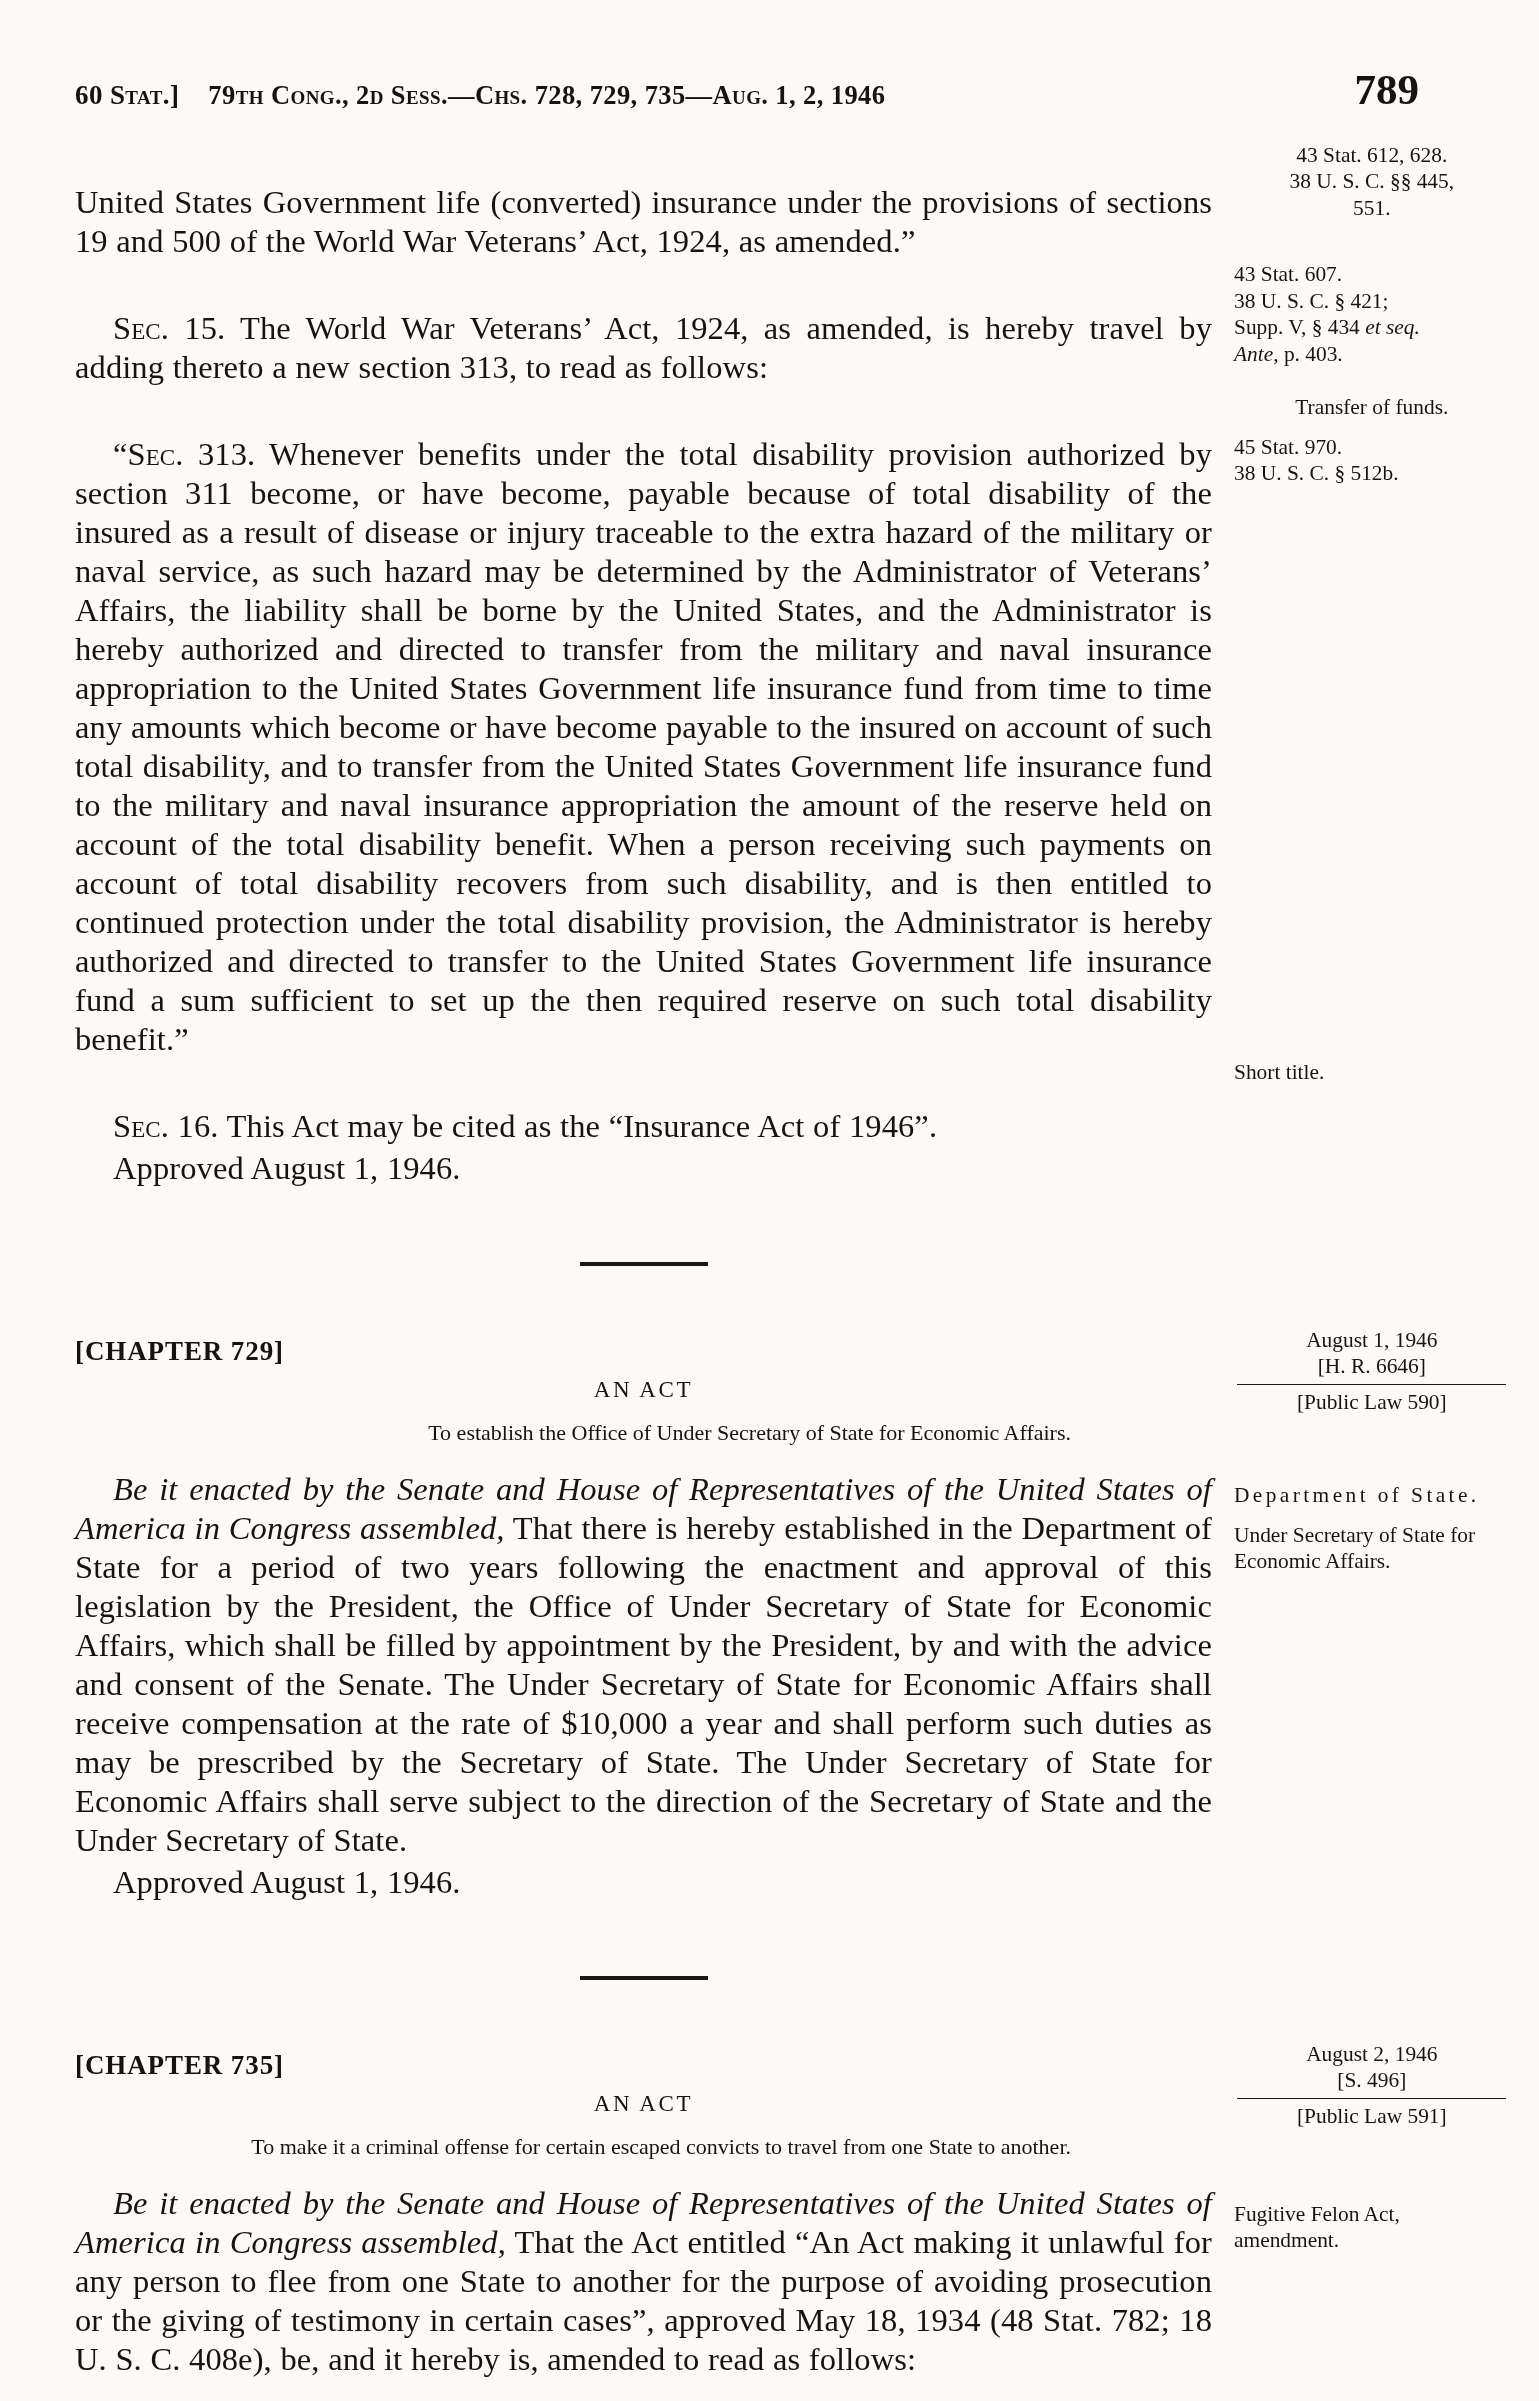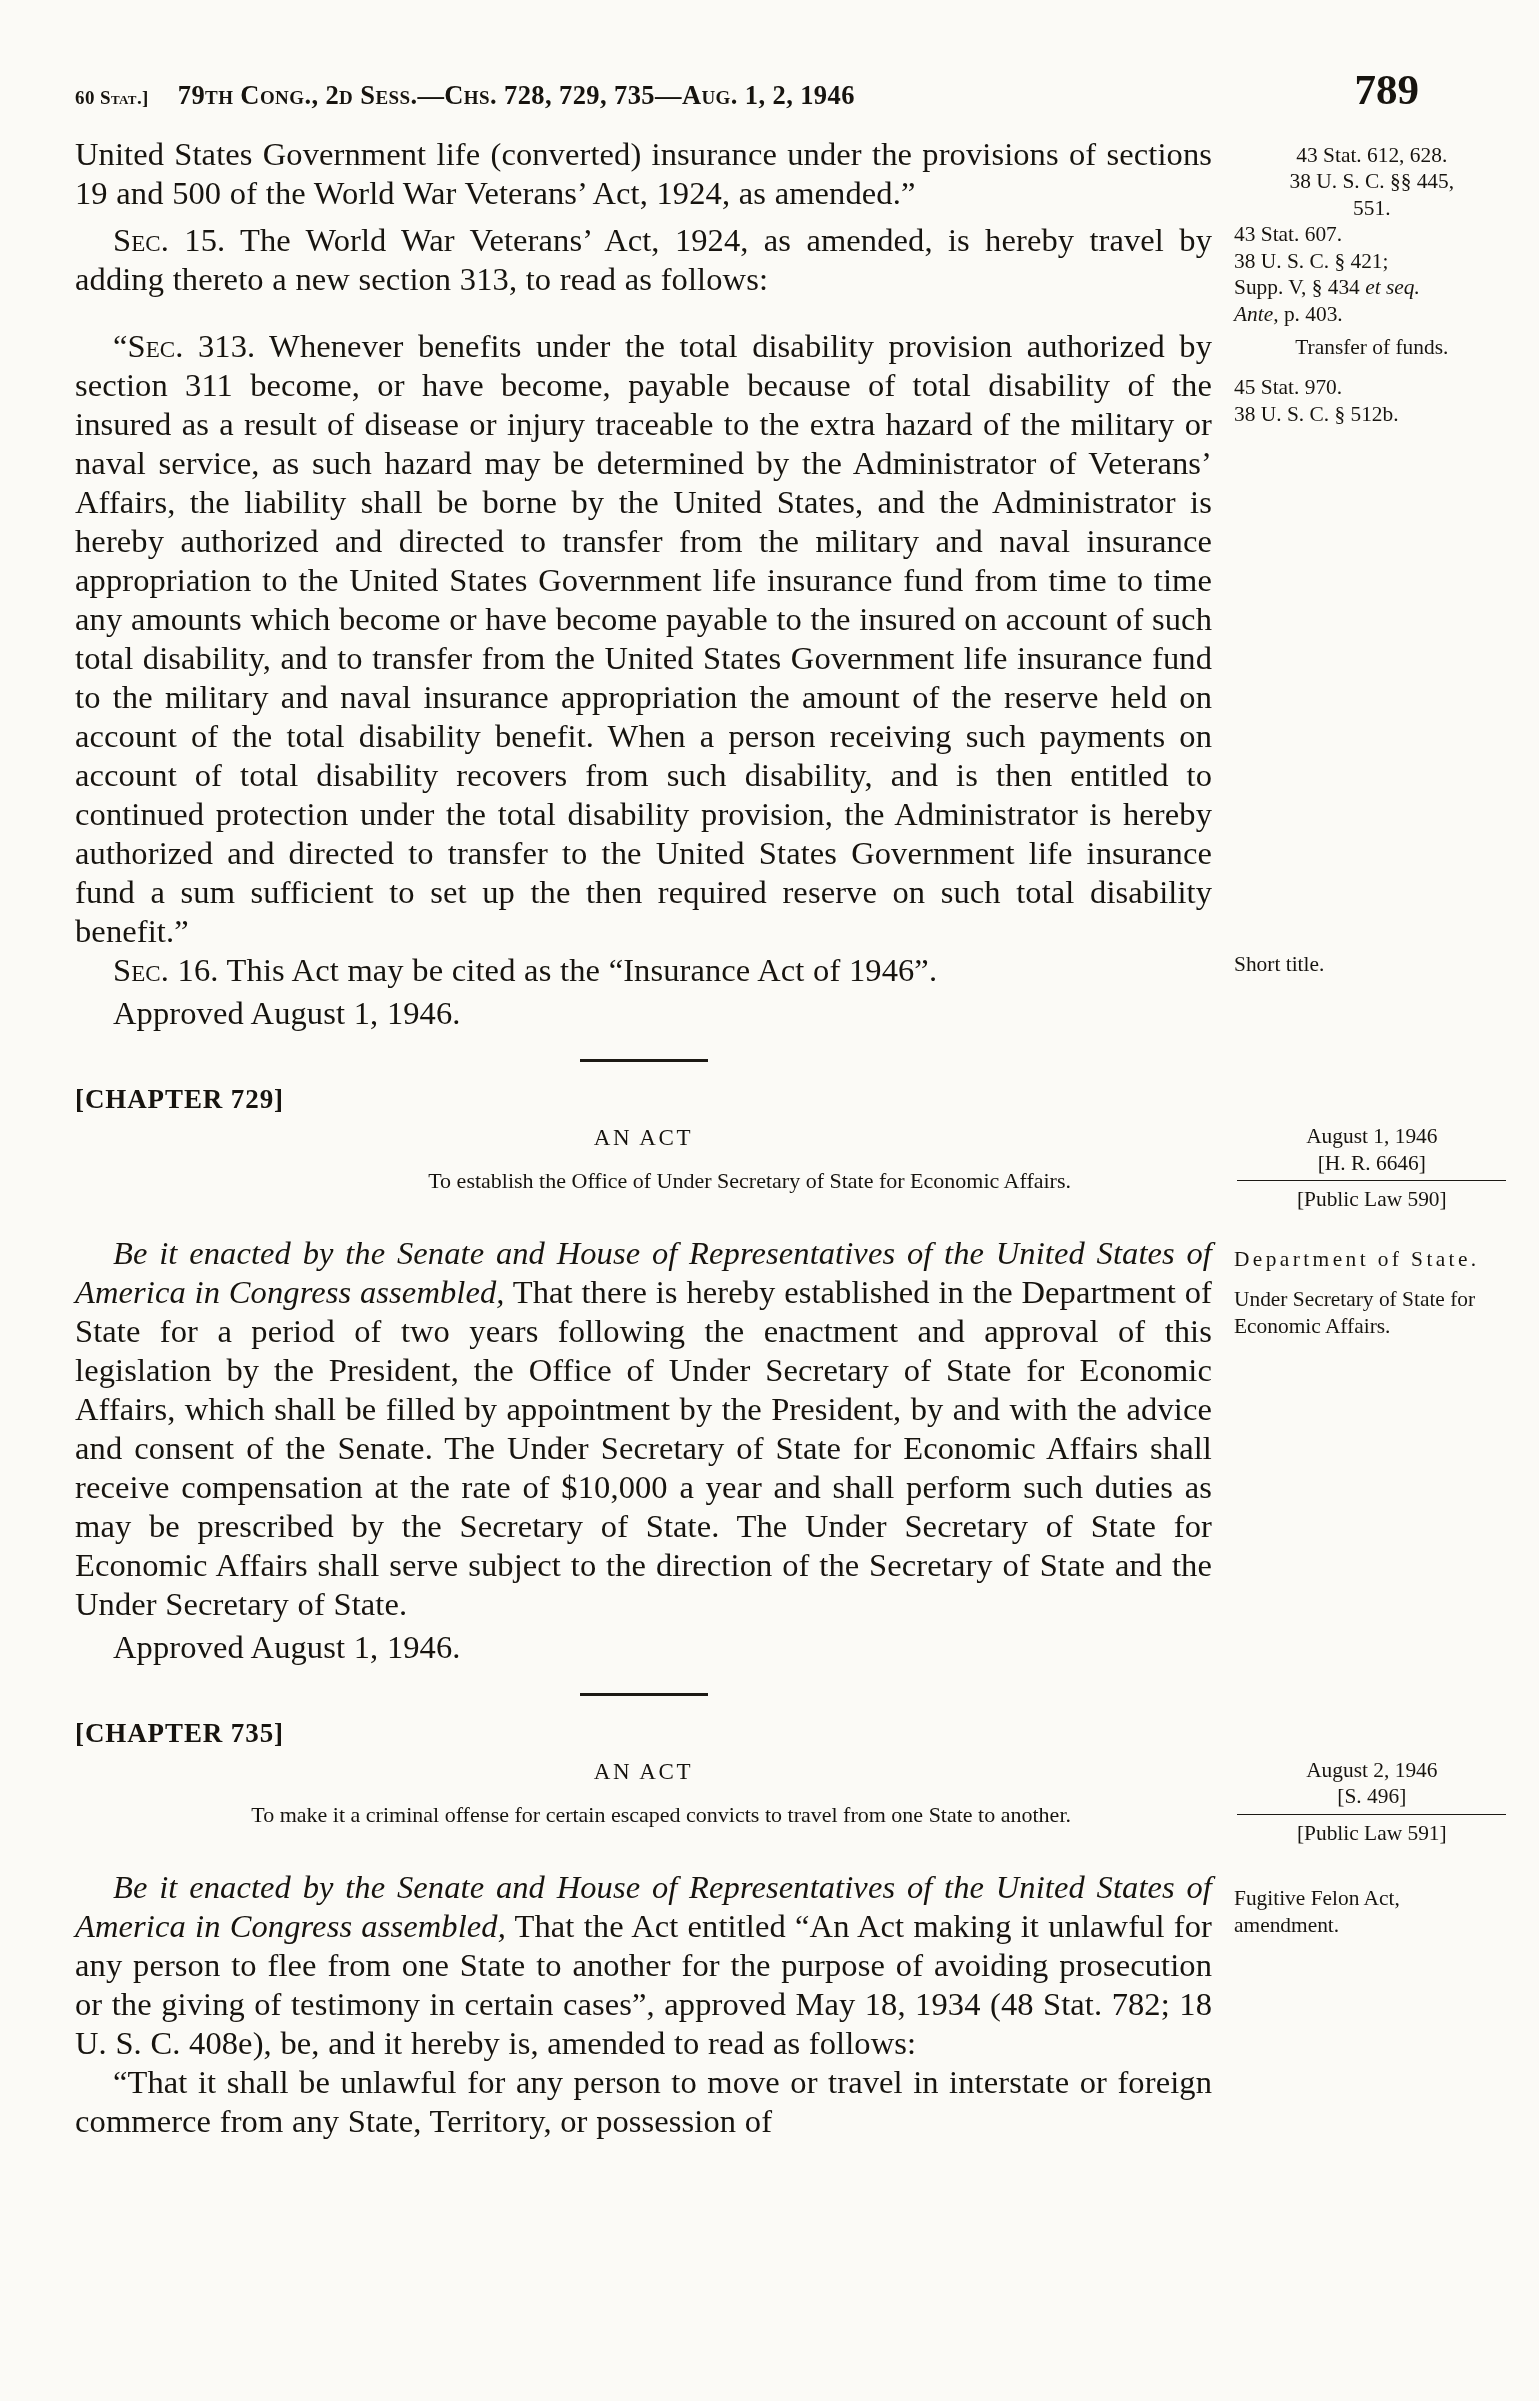--- a/index.html
+++ b/index.html
@@ -7,27 +7,27 @@
   body {
     background:#fbfaf6;
     color:#17140f;
     font-family:"Liberation Serif","DejaVu Serif",serif;
     overflow:hidden;
   }
   .page { position:relative; width:1539px; height:2401px; padding:68px 26px 34px 75px; }
 
   
   .hdr { display:flex; align-items:baseline; font-weight:bold; }
-  .hdr .stat { font-size:19px; font-variant:small-caps; letter-spacing:0.4px; white-space:nowrap; }
+  .hdr .stat { font-size:27px; font-variant:small-caps; letter-spacing:0.4px; white-space:nowrap; }
   .hdr .run  { font-size:26.5px; font-variant:small-caps; letter-spacing:0.4px; margin-left:29px; white-space:nowrap; }
   .hdr .pgnum { margin-left:auto; margin-right:94px; font-size:43px; line-height:43px; }
 
   
   .content { display:grid; grid-template-columns:1137px 1fr; column-gap:22px; align-items:start; margin-top:24px; }
-  .m { min-width:0; }
+  .m { min-width:0;margin-top:48px; }
   .n { min-width:0; padding-right:3.4px; }
 
   .para { font-size:32.5px; line-height:39px; text-align:justify; text-indent:38px; letter-spacing:0.1px; word-spacing:0.4px; }
   .para.flush { text-indent:0; }
   .sc { font-variant:small-caps; }
   .it { font-style:italic; }
   .approved { margin-top:3.4px; }
 
   .note { font-size:21.4px; line-height:26.5px; }
   .note + .note { margin-top:13.7px; }

